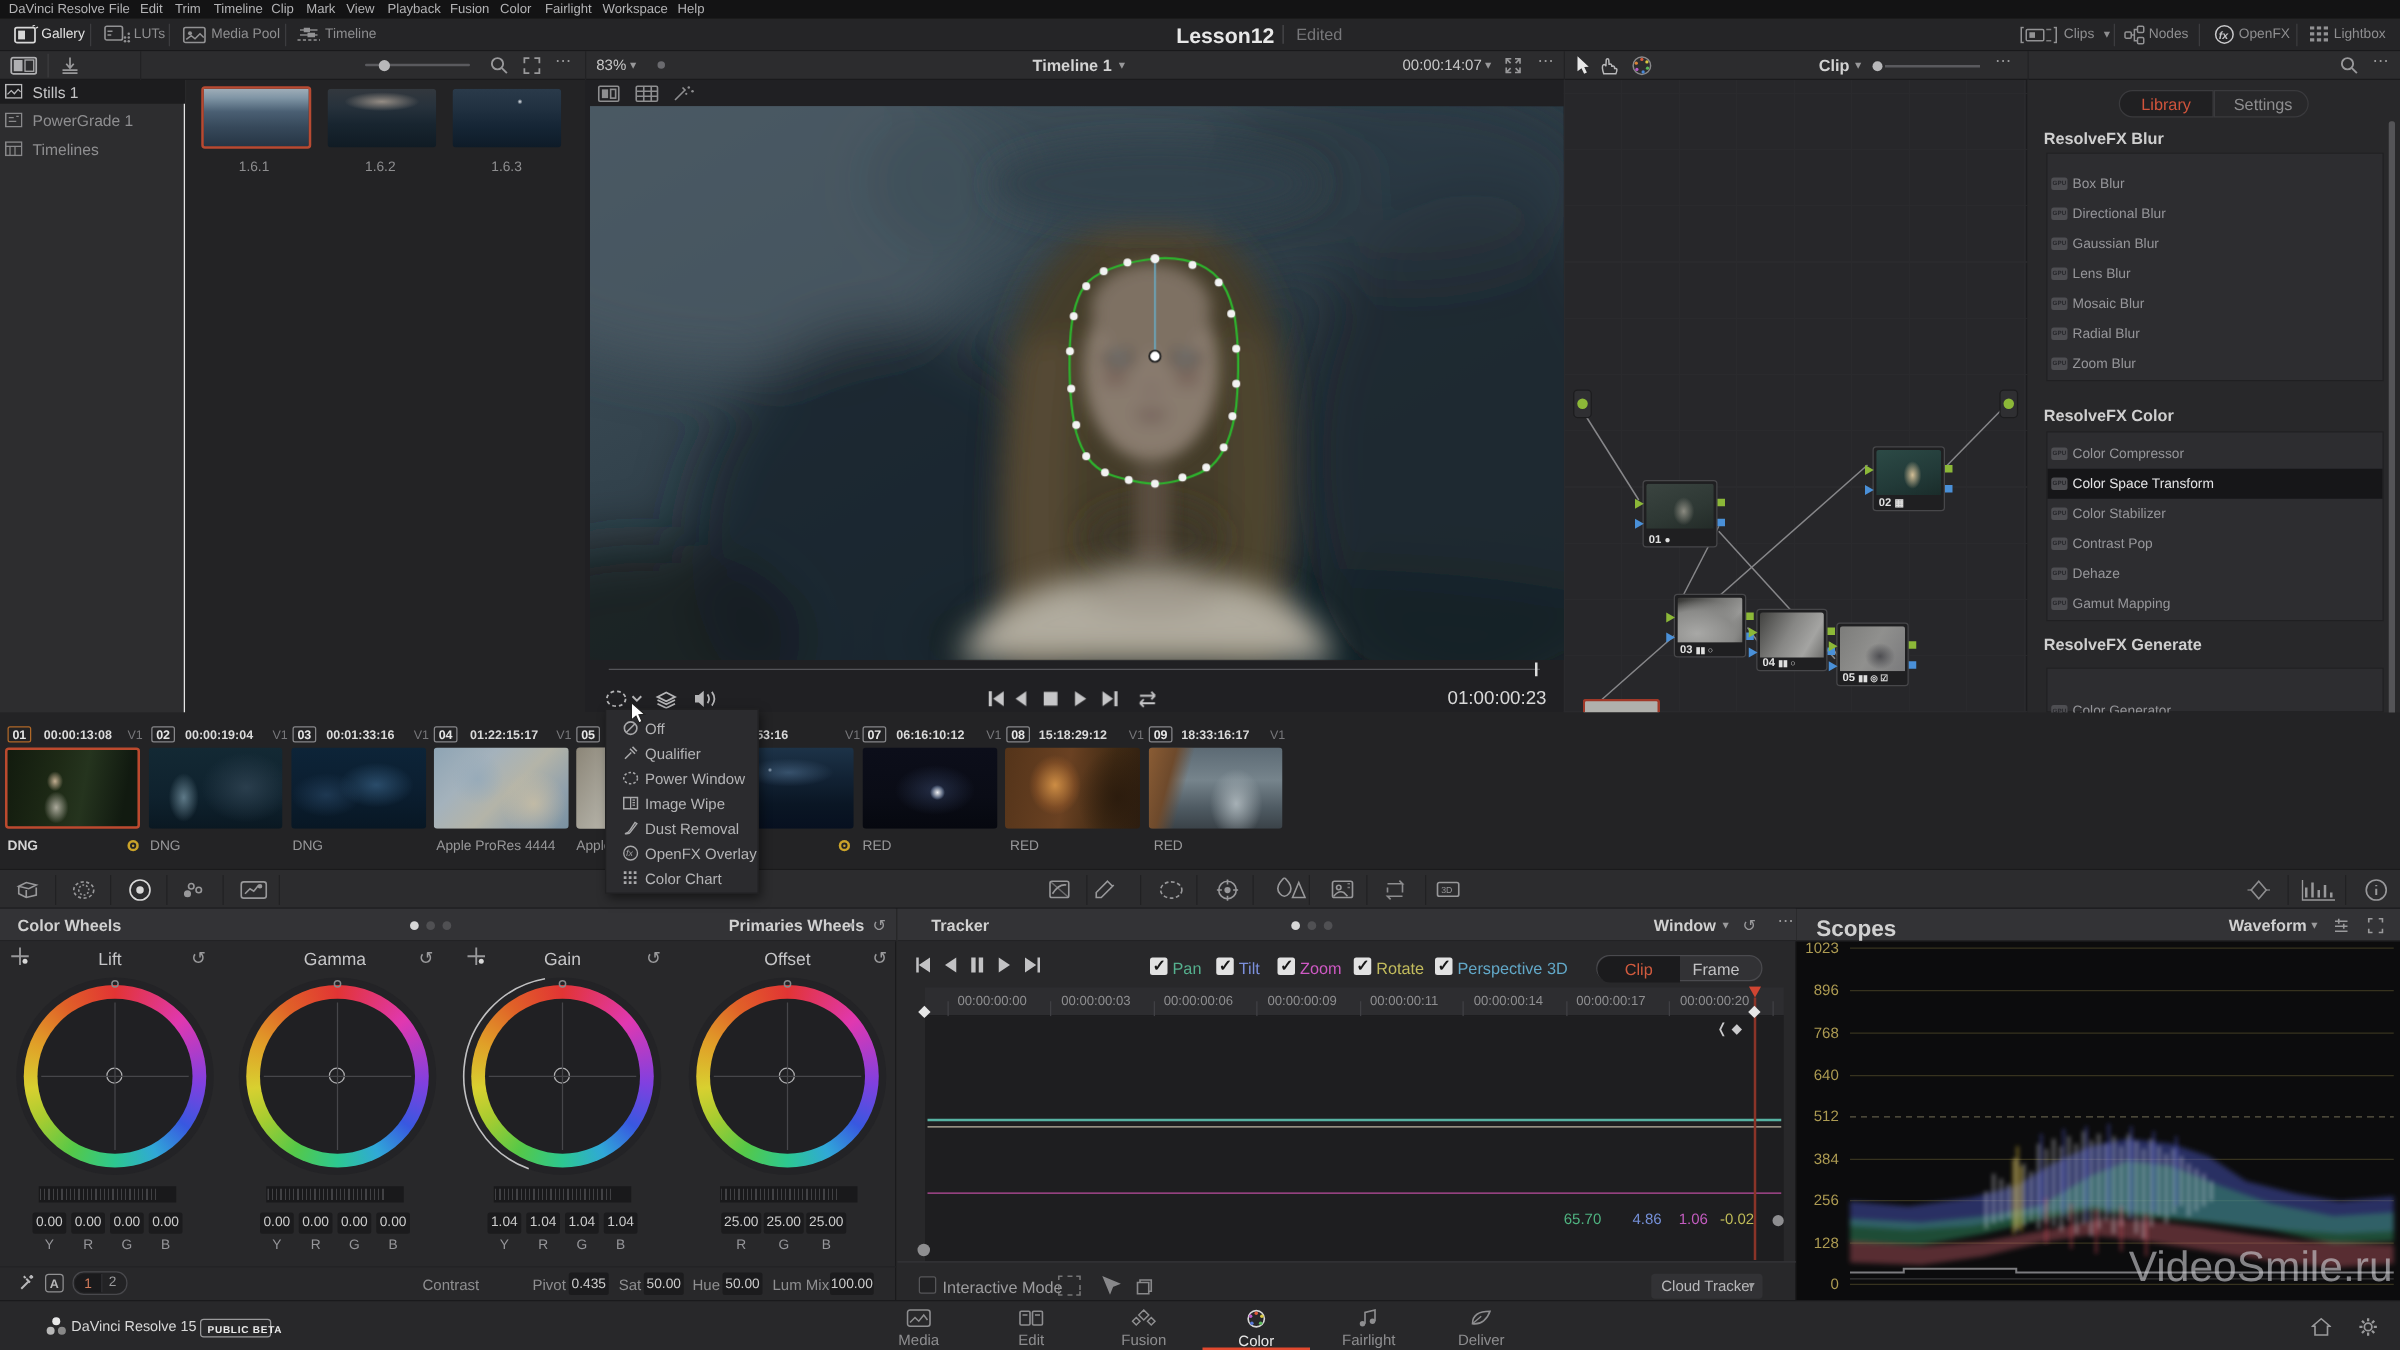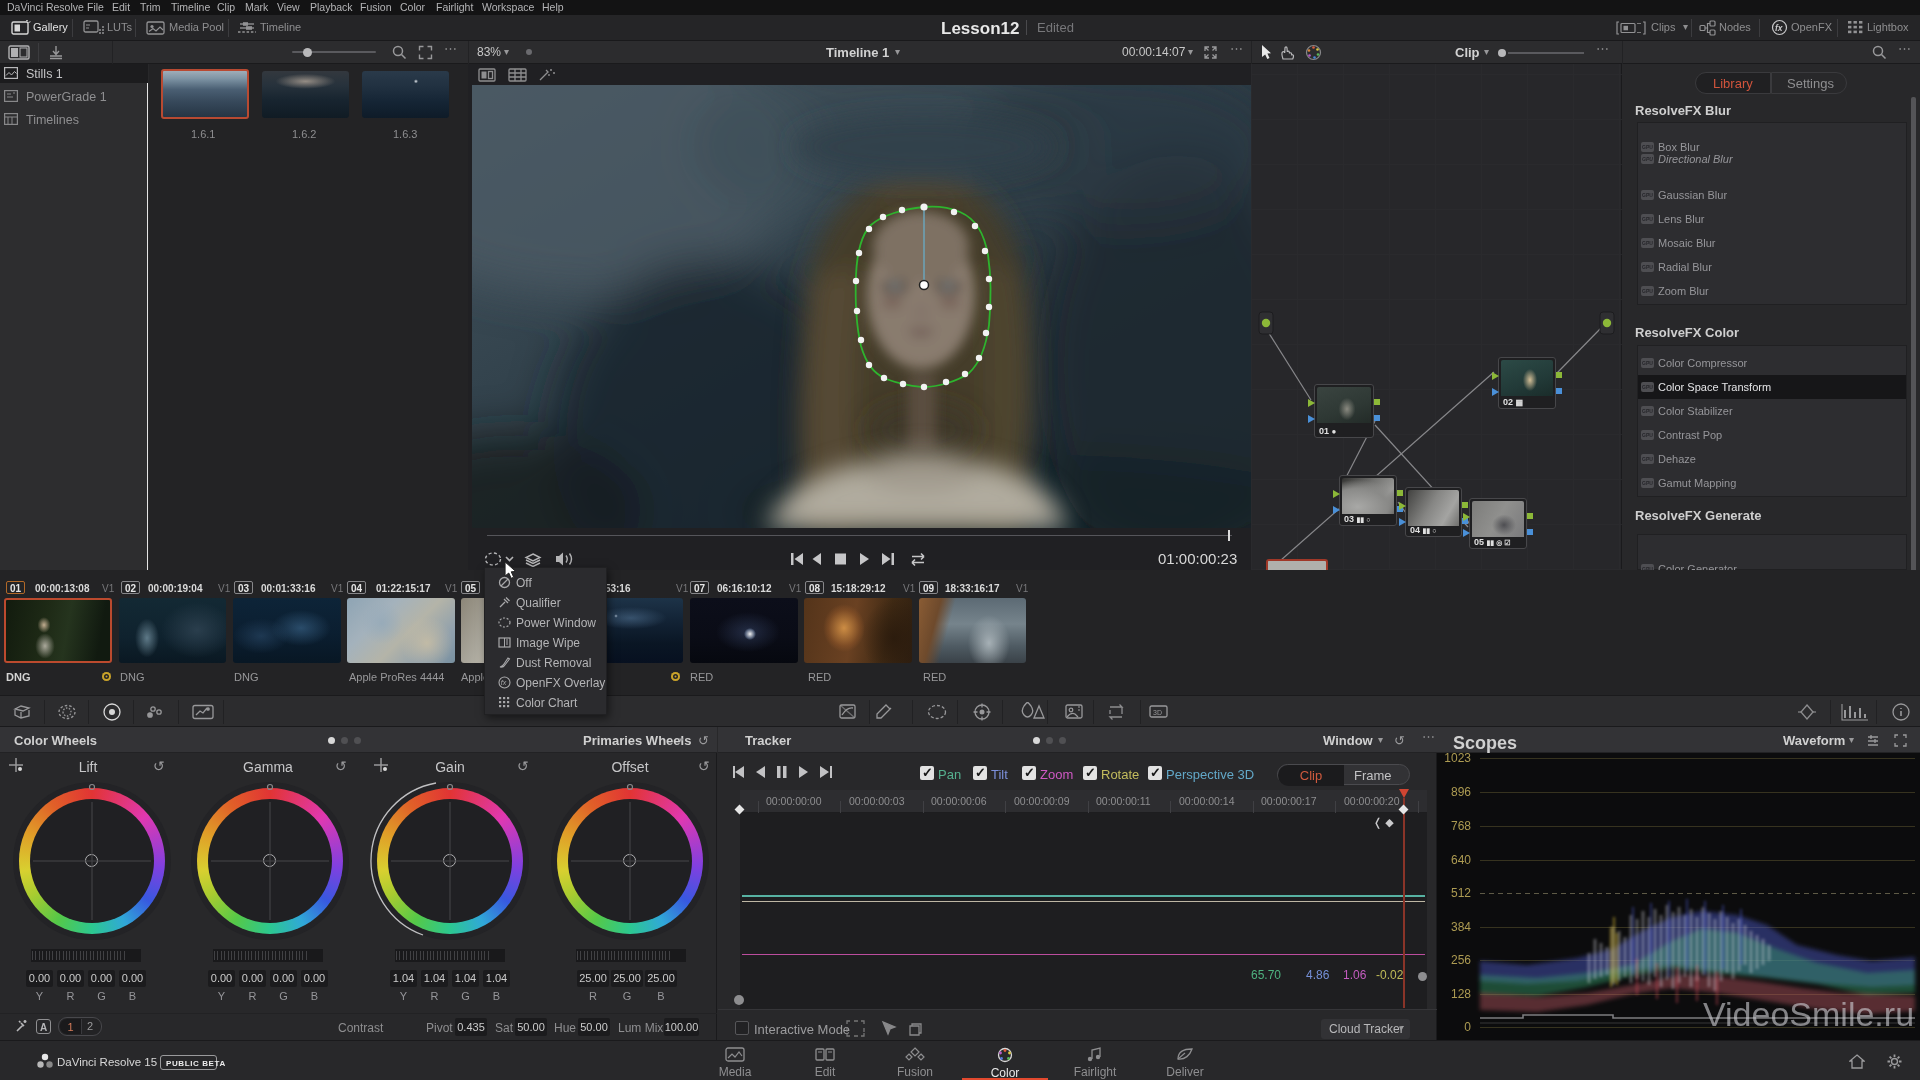--- a/index.html
+++ b/index.html
@@ -451,21 +451,21 @@
 </div>
 
 <div class="abs" id="fxpanel" style="left:1622px;top:64px;width:298px;height:506px;background:#28282a;">
   <div class="abs" style="left:73px;top:8px;width:76px;height:22px;background:#202022;border:1px solid #3a3a3d;border-radius:11px 0 0 11px;"></div>
   <div class="abs" style="left:149px;top:8px;width:76px;height:22px;background:#28282a;border:1px solid #3a3a3d;border-radius:0 11px 11px 0;"></div>
   <span class="abs" style="left:91px;top:12px;font-size:13px;color:#d0543c;">Library</span>
   <span class="abs dim" style="left:165px;top:12px;font-size:13px;">Settings</span>
   <span class="abs" style="left:13px;top:39px;font-size:13px;font-weight:bold;color:#cfcfcf;">ResolveFX Blur</span>
   <div class="abs" style="left:15px;top:58px;width:270px;height:183px;background:#2d2d30;border:1px solid #202022;">
     <div class="fxrow" style="top:12px;"><span class="gpu"></span>Box Blur</div>
-    <div class="fxrow" style="top:24px;font-style:italic;"><span class="gpu"></span>Directional Blur</div>
+    <div class="fxrow" style="top:36px;"><span class="gpu"></span>Directional Blur</div>
     <div class="fxrow" style="top:60px;"><span class="gpu"></span>Gaussian Blur</div>
     <div class="fxrow" style="top:84px;"><span class="gpu"></span>Lens Blur</div>
     <div class="fxrow" style="top:108px;"><span class="gpu"></span>Mosaic Blur</div>
     <div class="fxrow" style="top:132px;"><span class="gpu"></span>Radial Blur</div>
     <div class="fxrow" style="top:156px;"><span class="gpu"></span>Zoom Blur</div>
   </div>
   <span class="abs" style="left:13px;top:261px;font-size:13px;font-weight:bold;color:#cfcfcf;">ResolveFX Color</span>
   <div class="abs" style="left:15px;top:281px;width:270px;height:152px;background:#2d2d30;border:1px solid #202022;">
     <div class="fxrow" style="top:5px;"><span class="gpu"></span>Color Compressor</div>
     <div class="fxrow sel" style="top:29px;"><span class="gpu"></span>Color Space Transform</div>

